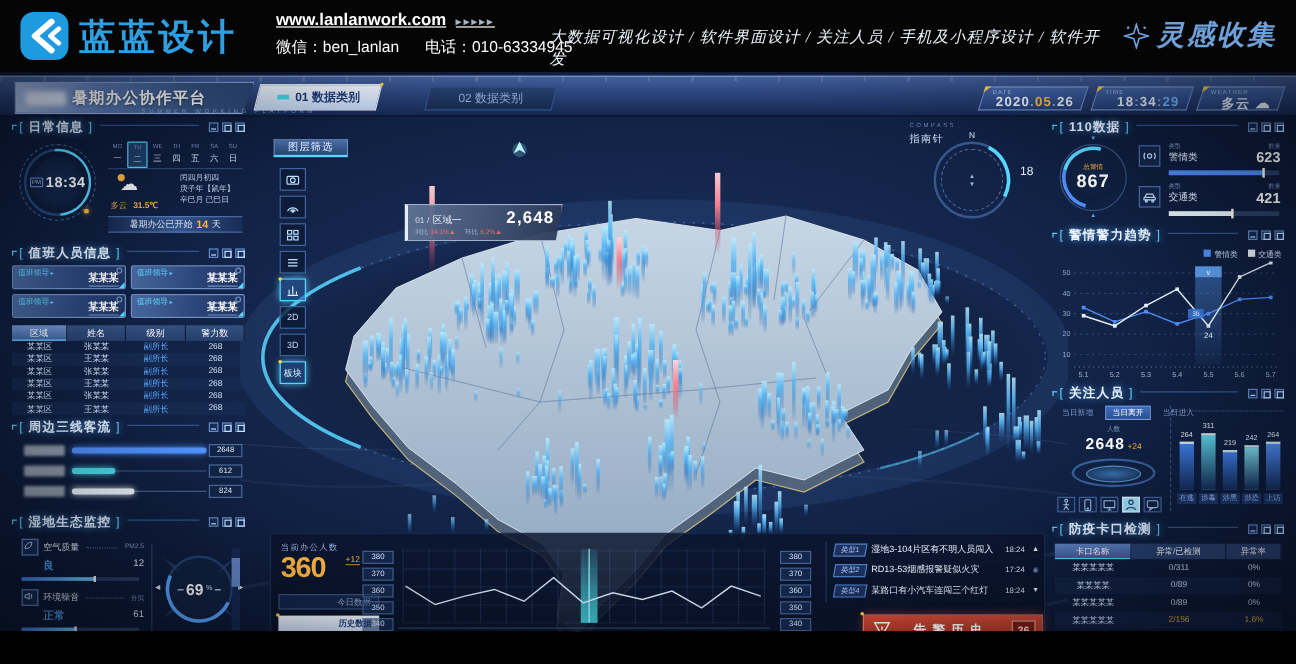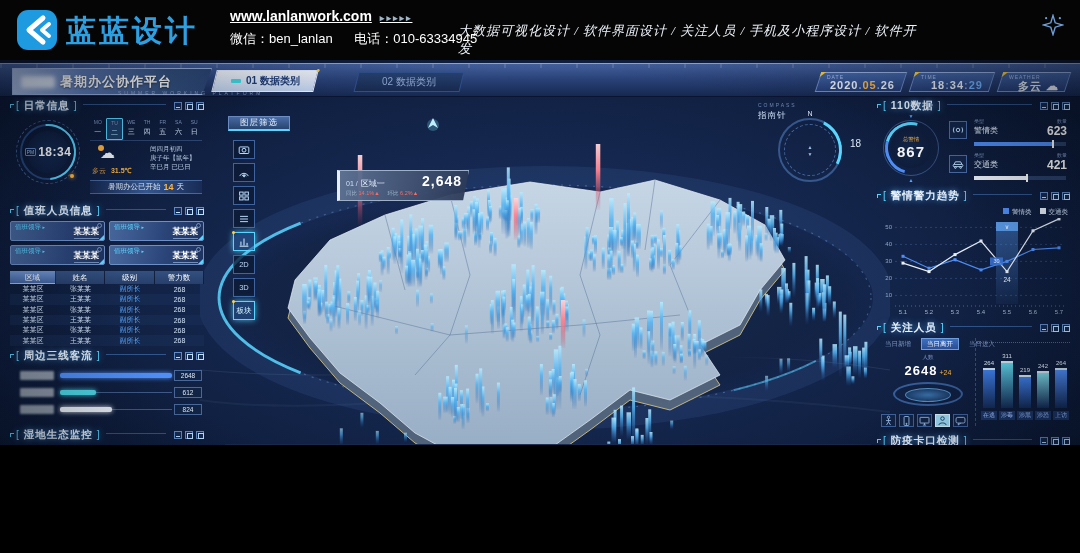--- a/index.html
+++ b/index.html
@@ -1,17 +1,17 @@
 <!DOCTYPE html>
 <html><head>
 <meta charset="utf-8">
 <style>
   html,body{margin:0;padding:0;background:#000;}
   *{box-sizing:border-box;font-family:"Liberation Sans",sans-serif;}
-  #page{position:relative;width:1080px;height:445px;overflow:hidden;background:#05080f;}
+  #page{position:relative;width:1080px;height:526px;overflow:hidden;background:#05080f;}
 
   
   #banner{position:absolute;left:0;top:0;width:1080px;height:60px;background:#050505;display:flex;align-items:center;}
   .logo-mark{position:absolute;left:16px;top:9px;width:42px;height:42px;}
   .logo-text{position:absolute;left:66px;top:11px;font-size:30px;font-weight:bold;color:#2e9fe0;letter-spacing:3px;}
   .banner-mid{position:absolute;left:230px;top:8px;color:#fff;}
   .b-line1{font-size:14px;font-weight:bold;text-decoration:underline;}
   .b-arrows{font-size:9px;color:#9fb6c9;letter-spacing:2px;margin-left:8px;}
   .b-line2{font-size:13px;margin-top:6px;}
   .b-line2 span{margin-right:18px;}
@@ -296,20 +296,21 @@
         <span>电话：010-63334945</span>
       </div>
     </div>
     <div class="banner-services">大数据可视化设计 / 软件界面设计 / 关注人员 / 手机及小程序设计 / 软件开发</div>
     <div class="banner-collect">
       <svg width="22" height="22" viewBox="0 0 16 16">
         <path d="M8,1 L9.6,6.4 L15,8 L9.6,9.6 L8,15 L6.4,9.6 L1,8 L6.4,6.4 Z" fill="none" stroke="#6f9fd8" stroke-width="1"></path>
         <circle cx="3" cy="3" r="0.8" fill="#6f9fd8"></circle>
           <circle cx="13" cy="3" r="0.8" fill="#6f9fd8"></circle>
       </svg>
+      <span class="collect-text">灵感收集</span>
     </div>
   </div>
 
   <div id="dash"></div>
 
   <svg id="map-svg" width="690" height="483" viewBox="0 0 690 483">
     <defs>
       <linearGradient id="gBar" x1="0" y1="0" x2="0" y2="1">
         <stop offset="0" stop-color="#b8ecff"></stop>
           <stop offset="0.35" stop-color="#55b4f2"></stop>

